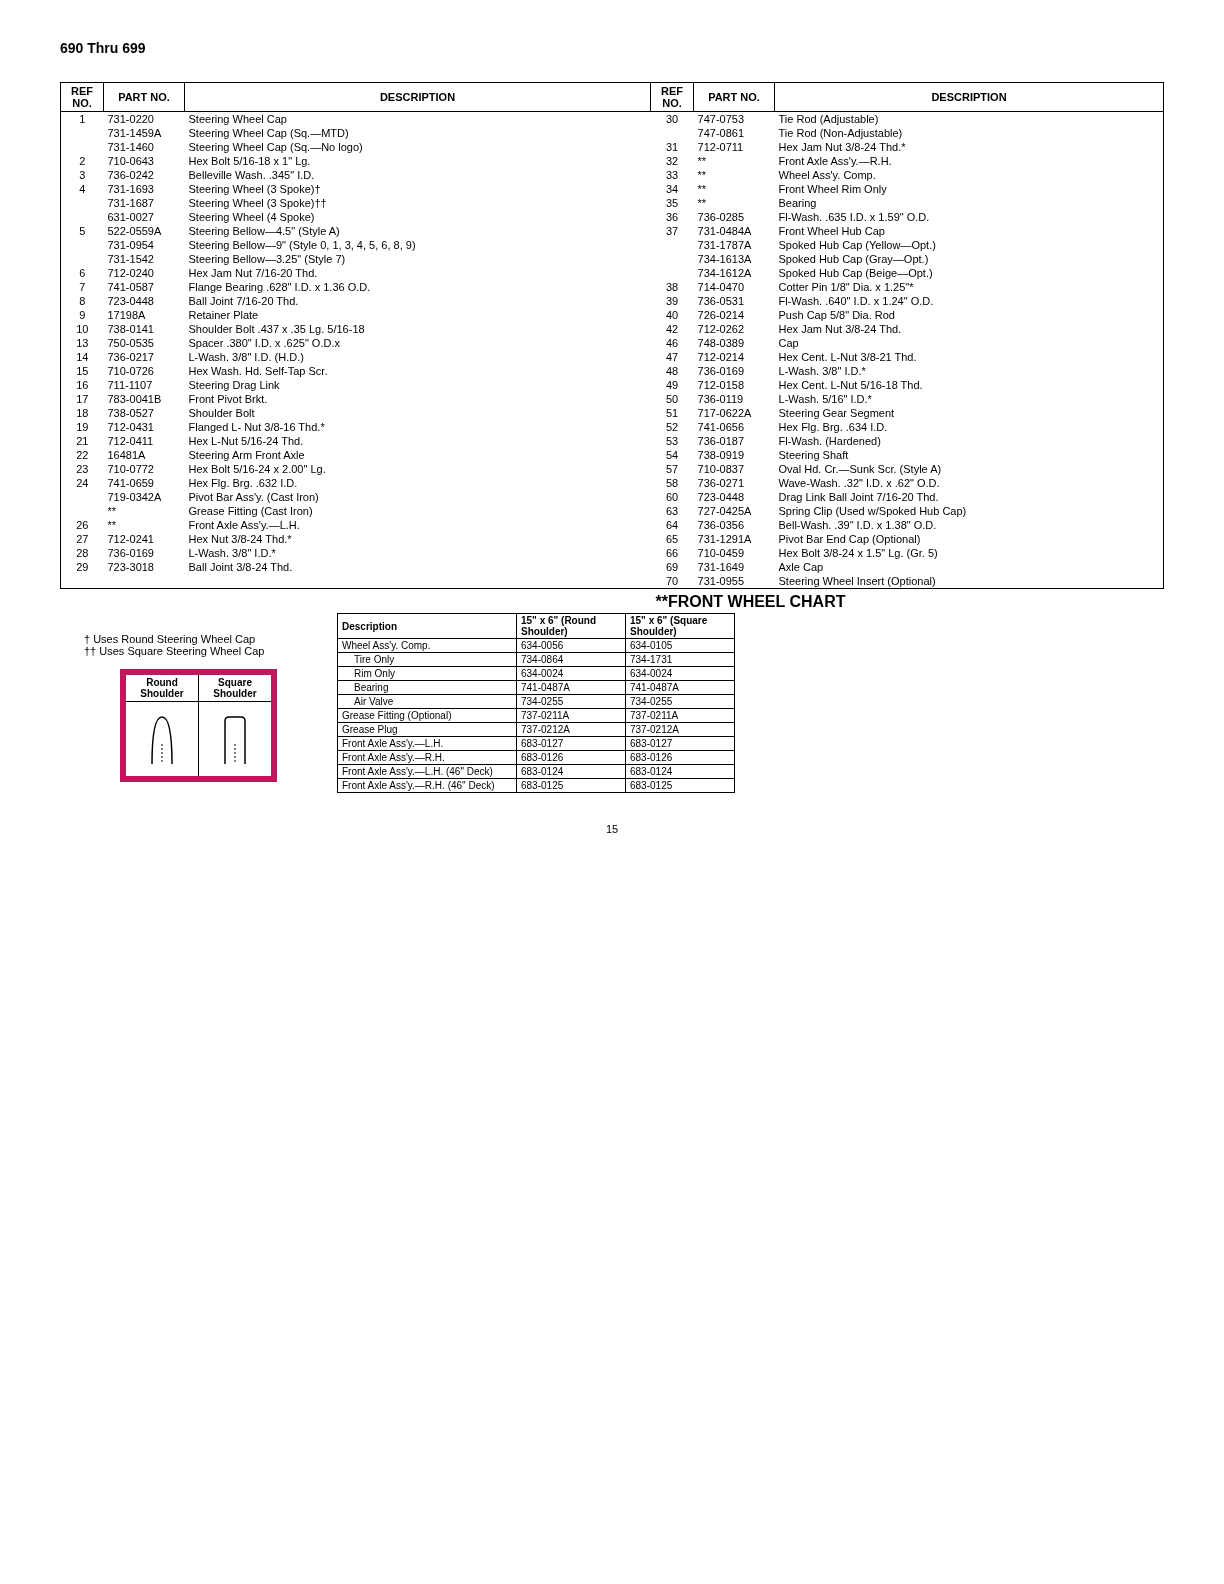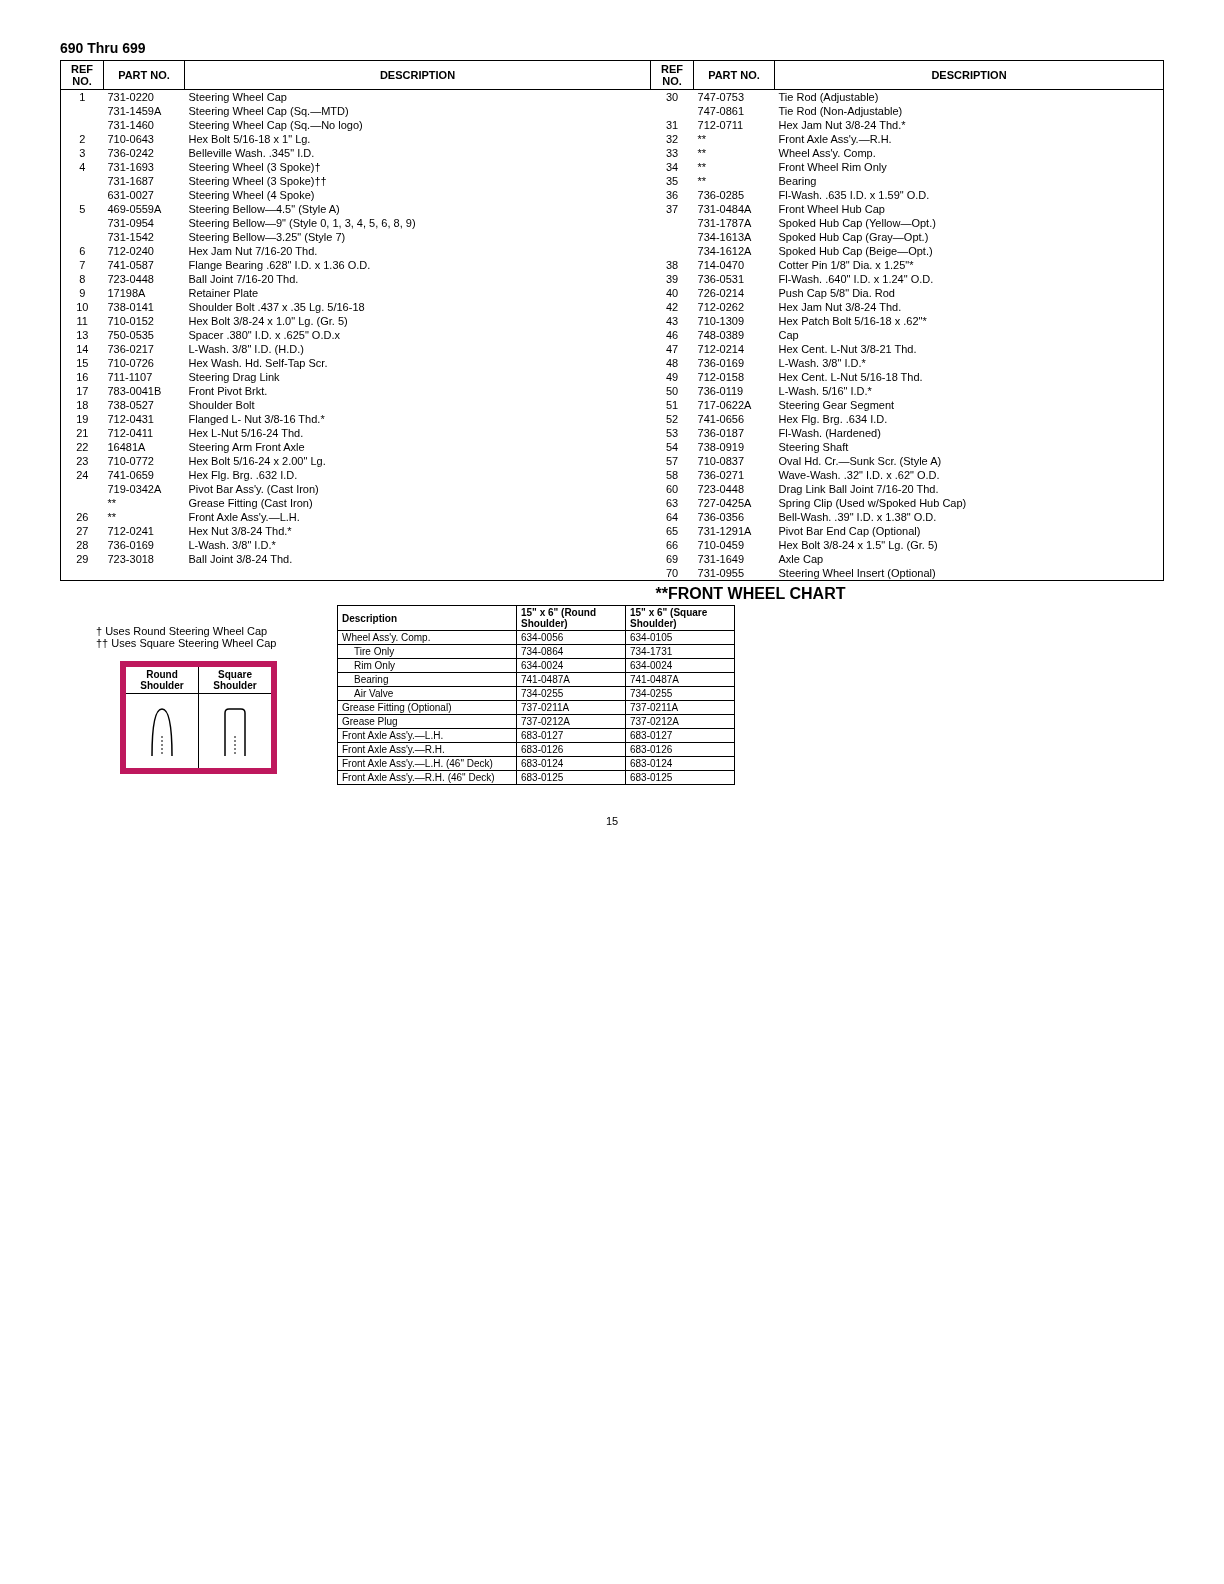--- a/index.html
+++ b/index.html
@@ -6,21 +6,21 @@
     font-family: Arial, Helvetica, sans-serif;
     font-size: 11px;
     margin: 0;
     padding: 40px 60px;
     width: 1104px;
     color: #000;
   }
   .page-title {
     font-weight: bold;
     font-size: 14px;
-    margin-bottom: 4px;
+    margin-bottom: 26px;
   }
   .main-table {
     border: 1.5px solid #000;
     border-collapse: collapse;
     width: 100%;
   }
   .main-table th {
     border: 1.5px solid #000;
     font-weight: bold;
     text-align: center;
@@ -36,21 +36,21 @@
   .col-part { width: 72px; border-right: 1px solid #aaa; }
   .col-desc { border-right: 1.5px solid #000; }
   .col-ref2 { width: 34px; text-align: center; border-right: 1px solid #aaa; }
   .col-part2 { width: 72px; border-right: 1px solid #aaa; }
   .col-desc2 { }
   .main-body-row td { border: none; }
   .header-row th { border: 1.5px solid #000; margin-top: 42px; }
   .body-divider { border-top: 1px solid #000; }
   .footnotes {
     margin-top: 40px;
-    margin-left: 36px;
+    margin-left: 24px;
     font-size: 11px;
   }
   .bottom-row {
     display: flex;
     align-items: flex-start;
     gap: 60px;
     margin-top: 4px;
   }
   .shoulder-box {
     border: 6px solid #be185d;
@@ -162,21 +162,21 @@
       <tr class="main-body-row">
         <td class="col-ref"></td>
         <td class="col-part">631-0027</td>
         <td class="col-desc">Steering Wheel (4 Spoke)</td>
         <td class="col-ref2">36</td>
         <td class="col-part2">736-0285</td>
         <td class="col-desc2">Fl-Wash. .635 I.D. x 1.59" O.D.</td>
       </tr>
       <tr class="main-body-row">
         <td class="col-ref">5</td>
-        <td class="col-part">469-0559A</td>
+        <td class="col-part">522-0559A</td>
         <td class="col-desc">Steering Bellow—4.5" (Style A)</td>
         <td class="col-ref2">37</td>
         <td class="col-part2">731-0484A</td>
         <td class="col-desc2">Front Wheel Hub Cap</td>
       </tr>
       <tr class="main-body-row">
         <td class="col-ref"></td>
         <td class="col-part">731-0954</td>
         <td class="col-desc">Steering Bellow—9" (Style 0, 1, 3, 4, 5, 6, 8, 9)</td>
         <td class="col-ref2"></td>
@@ -223,28 +223,20 @@
         <td class="col-part2">726-0214</td>
         <td class="col-desc2">Push Cap 5/8" Dia. Rod</td>
       </tr>
       <tr class="main-body-row">
         <td class="col-ref">10</td>
         <td class="col-part">738-0141</td>
         <td class="col-desc">Shoulder Bolt .437 x .35 Lg. 5/16-18</td>
         <td class="col-ref2">42</td>
         <td class="col-part2">712-0262</td>
         <td class="col-desc2">Hex Jam Nut 3/8-24 Thd.</td>
-      </tr>
-      <tr class="main-body-row">
-        <td class="col-ref">11</td>
-        <td class="col-part">710-0152</td>
-        <td class="col-desc">Hex Bolt 3/8-24 x 1.0" Lg. (Gr. 5)</td>
-        <td class="col-ref2">43</td>
-        <td class="col-part2">710-1309</td>
-        <td class="col-desc2">Hex Patch Bolt 5/16-18 x .62"*</td>
       </tr>
       <tr class="main-body-row">
         <td class="col-ref">13</td>
         <td class="col-part">750-0535</td>
         <td class="col-desc">Spacer .380" I.D. x .625" O.D.x</td>
         <td class="col-ref2">46</td>
         <td class="col-part2">748-0389</td>
         <td class="col-desc2">Cap</td>
       </tr>
       <tr class="main-body-row">

